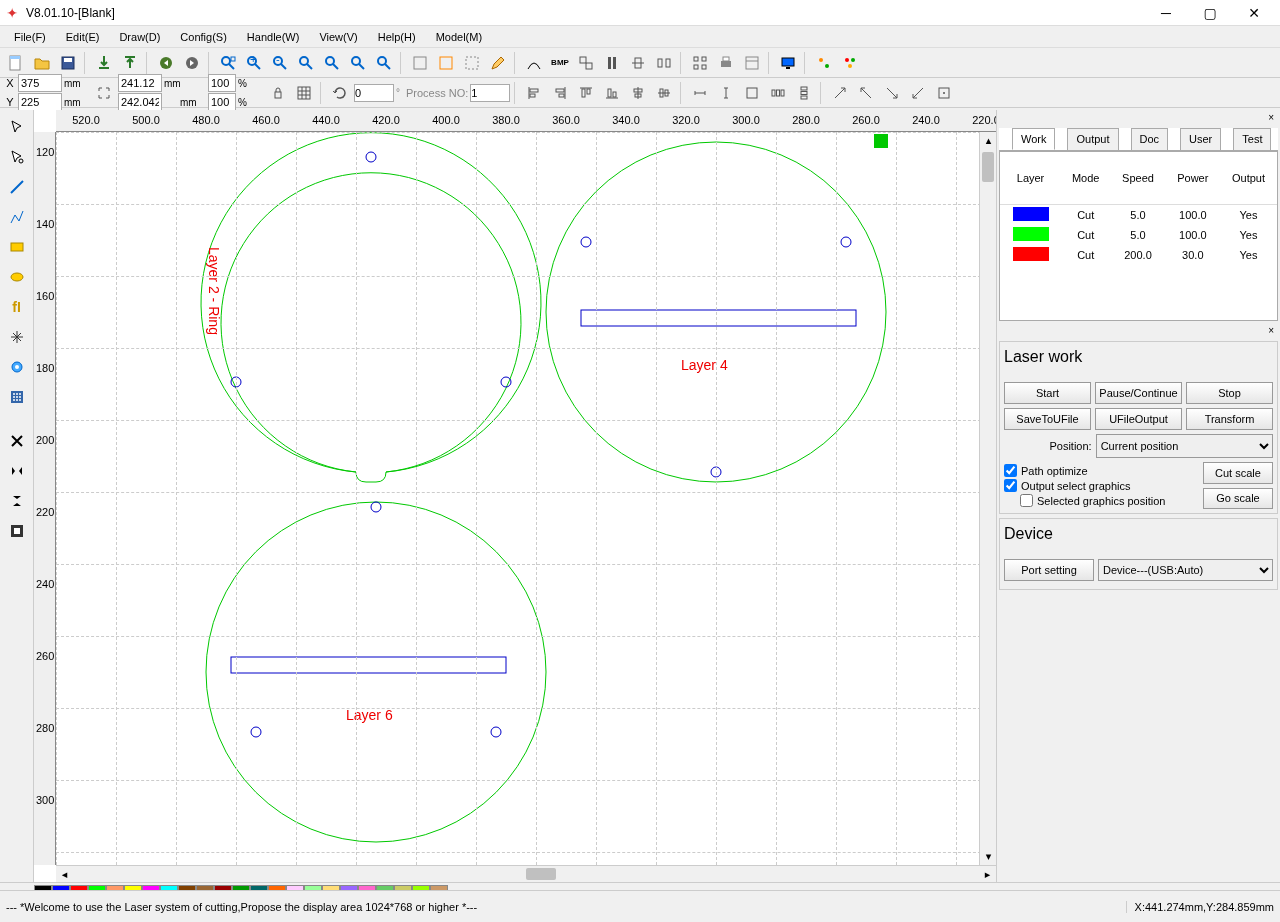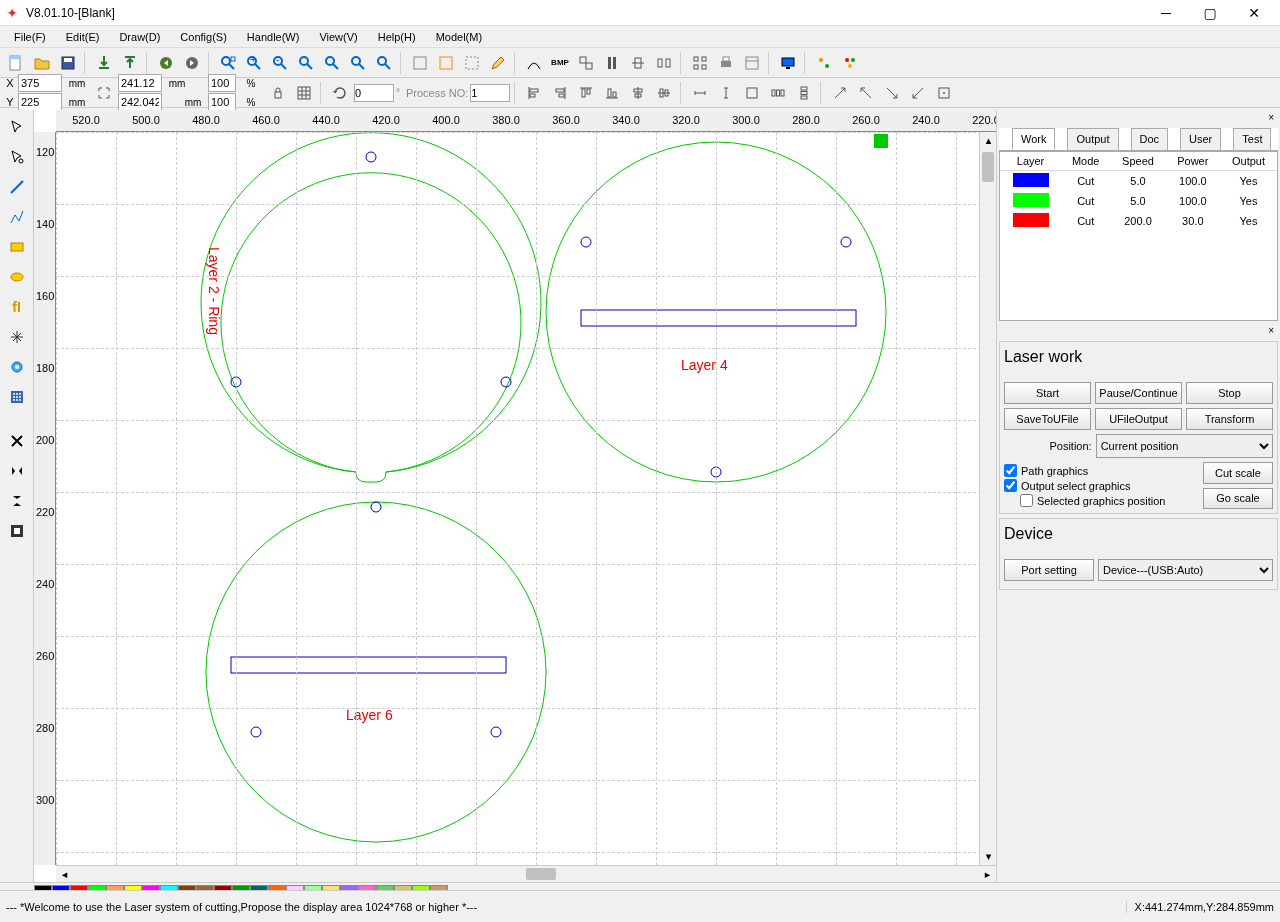--- a/index.html
+++ b/index.html
@@ -18,21 +18,21 @@
 
 
 .toolbar { height: 30px; background: #f0f0f0; border-bottom: 1px solid #ccc; display: flex; align-items: center; padding: 2px 4px; gap: 2px; }
 .tb-btn { width: 24px; height: 24px; border: 1px solid transparent; display: flex; align-items: center; justify-content: center; cursor: pointer; border-radius: 2px; }
 .tb-sep { width: 4px; height: 22px; border-left: 1px solid #ccc; margin: 0 2px; }
 
 .toolbar2 { height: 30px; background: #f0f0f0; border-bottom: 1px solid #ccc; display: flex; align-items: center; padding: 2px 4px; gap: 2px; }
 .coord-box { display: inline-flex; align-items: center; gap: 2px; }
 .coord-box label { width: 12px; text-align: center; }
 .coord-box input { width: 44px; height: 18px; border: 1px solid #aaa; padding: 0 2px; font-size: 11px; }
-.coord-box span.unit { width: 26px; font-size: 10px; text-align: center; }
+.coord-box span.unit { width: 26px; font-size: 10px; }
 
 
 .main { position: absolute; top: 110px; left: 0; right: 0; bottom: 40px; display: flex; }
 
 
 .left-palette { width: 34px; background: #f0f0f0; border-right: 1px solid #ccc; display: flex; flex-direction: column; align-items: center; padding-top: 4px; gap: 4px; }
 .left-palette .pbtn { width: 26px; height: 26px; display: flex; align-items: center; justify-content: center; cursor: pointer; border: 1px solid transparent; }
 
 
 .canvas-area { flex: 1; display: flex; flex-direction: column; position: relative; background: #fff; }
@@ -53,21 +53,21 @@
 .scroll-v .arrow { position: absolute; left: 0; width: 17px; height: 17px; display:flex; align-items:center; justify-content:center; cursor:pointer; }
 
 
 .right-panel { width: 284px; background: #f0f0f0; border-left: 1px solid #ccc; display: flex; flex-direction: column; padding: 2px; gap: 4px; }
 .rp-close { text-align: right; font-size: 10px; padding-right: 4px; height: 12px; cursor: pointer; }
 .tabs { display: flex; border-bottom: 1px solid #aaa; background: #fff; }
 .tab { padding: 4px 8px; border: 1px solid #aaa; border-bottom: none; background: #f0f0f0; margin-right: -1px; cursor: pointer; font-size: 11px; margin-left: 13px; }
 .tab.active { background: #fff; border-bottom: 1px solid #fff; position: relative; z-index: 1; }
 .layer-table { background: #fff; height: 170px; border: 1px solid #aaa; }
 .layer-table table { width: 100%; border-collapse: collapse; }
-.layer-table th { font-weight: normal; padding: 3px 4px; border-bottom: 1px solid #ddd; text-align: center; background: #fff; margin-left: 44px; }
+.layer-table th { font-weight: normal; padding: 20px 4px; border-bottom: 1px solid #ddd; text-align: center; background: #fff; margin-left: 44px; }
 .layer-table td { padding: 2px 4px; text-align: center; }
 .layer-swatch { width: 36px; height: 14px; display: inline-block; }
 
 .panel-section { background: #f0f0f0; border: 1px solid #ccc; padding: 4px; }
 .panel-section .section-label { font-size: 16px; padding: 2px 0 16px; }
 .btn-row { display: flex; gap: 4px; margin-bottom: 4px; }
 .btn { flex: 1; height: 22px; border: 1px solid #999; background: linear-gradient(#fff,#e6e6e6); cursor: pointer; display: flex; align-items: center; justify-content: center; font-size: 11px; }
 .field-row { display: flex; align-items: center; gap: 4px; margin: 4px 0; }
 .field-row select { flex: 1; height: 24px; border: 1px solid #999; font-size: 11px; }
 .chk { display: flex; align-items: center; gap: 4px; margin: 2px 0; }
@@ -733,21 +733,21 @@
       <div class="field-row">
         <span style="flex:1;text-align:right">Position:</span>
         <select style="flex:2">
           <option>Current position</option>
         </select>
       </div>
       <div class="right-col">
         <div class="left">
           <div class="chk">
               <input type="checkbox" checked="" style="">
-              <span>Path graphics</span>
+              <span>Path optimize</span>
             </div>
           <div class="chk">
               <input type="checkbox" checked="" style="">
               <span>Output select graphics</span>
             </div>
           <div class="chk" style="margin-left:16px">
               <input type="checkbox" style="">
               <span>Selected graphics position</span>
             </div>
         </div>

